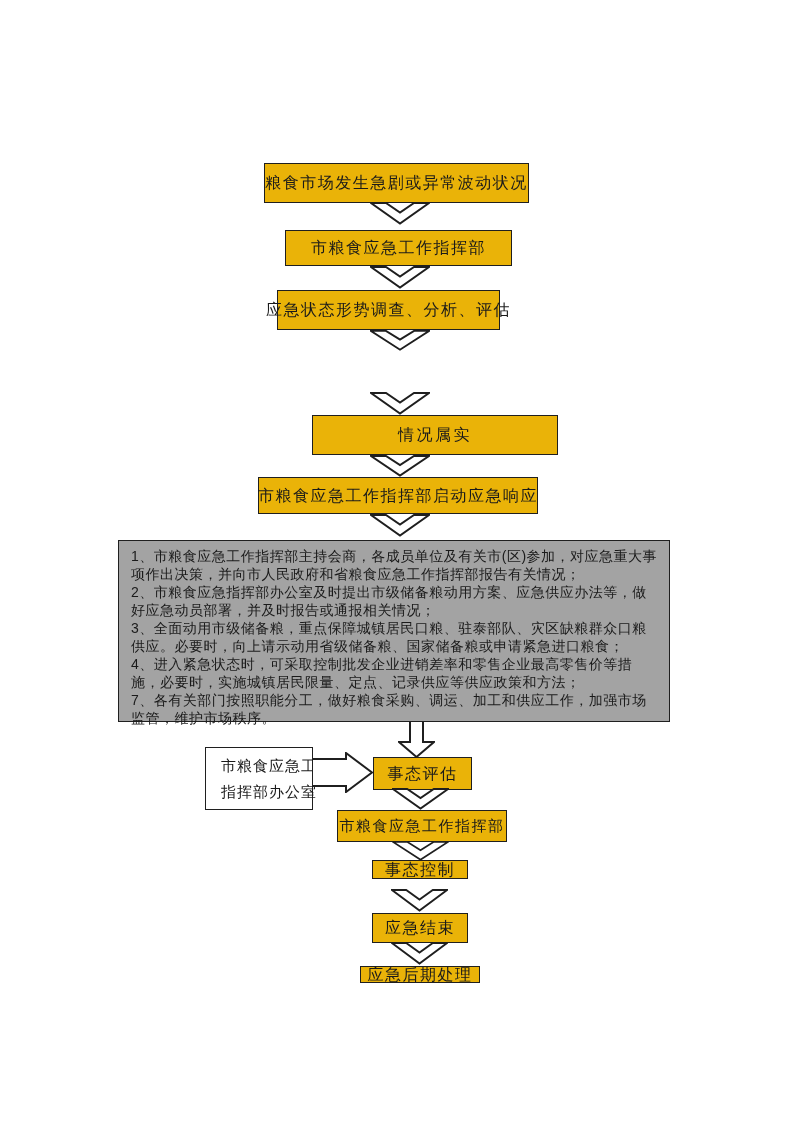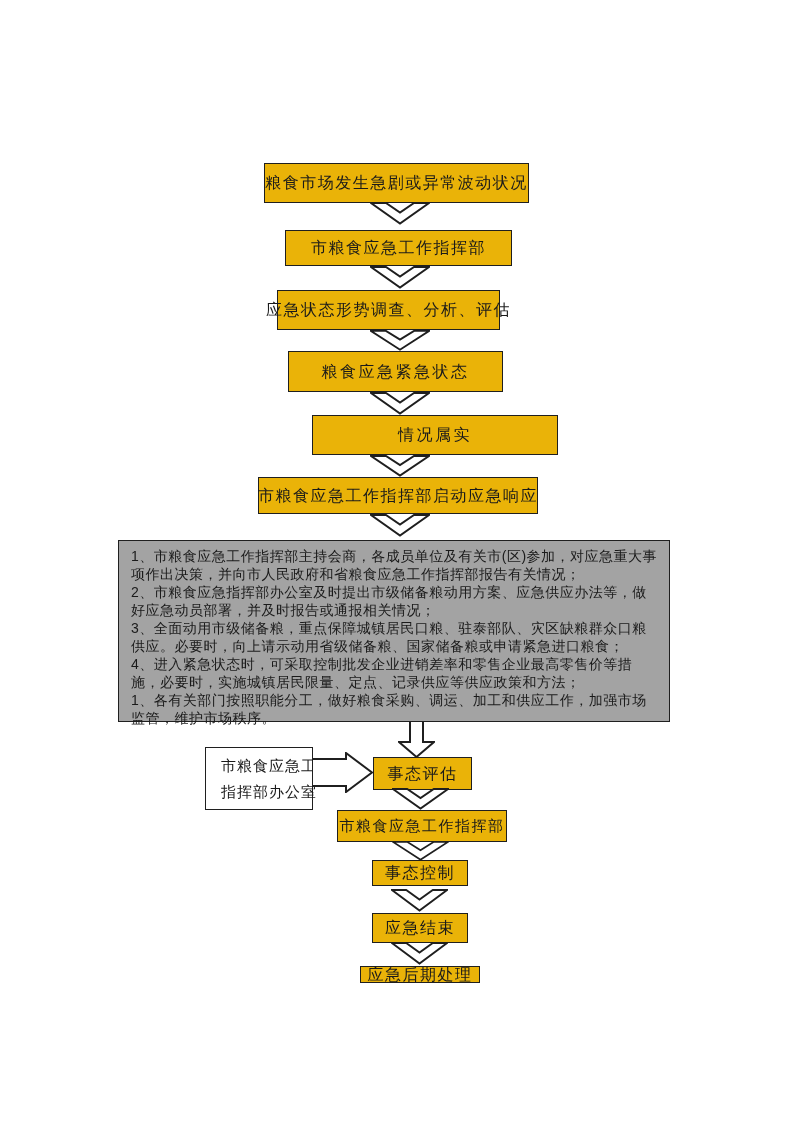--- a/index.html
+++ b/index.html
@@ -46,21 +46,21 @@
     background:#ffffff; display:flex; flex-direction:column; justify-content:center;
     padding-left:15px; font-size:15px; line-height:26px; letter-spacing:1px;
     text-align:left; white-space:nowrap;
   }
   #harrow { left:313px; top:752px; width:60px; height:41px; }
   
   #b7  { left:373px; top:757px; width:99px;  height:33px; }
   #a7  { left:392px; top:788px; width:57px;  height:22px; }
   #b8  { left:337px; top:810px; width:170px; height:32px; font-size:15px; }
   #a8  { left:392px; top:841px; width:57px;  height:20px; }
-  #b9  { left:372px; top:860px; width:96px;  height:26px; }
+  #b9  { left:372px; top:860px; width:96px;  height:19px; }
   #a9  { left:391px; top:889px; width:57px;  height:23px; }
   #b10 { left:372px; top:913px; width:96px;  height:30px;text-align:center; }
   #a10 { left:391px; top:942px; width:57px;  height:23px; }
   #b11 { left:360px; top:966px; width:120px; height:17px; }
 </style>
 </head>
 <body>
 
 <div class="page">
 
@@ -75,21 +75,20 @@
   <svg class="arrow" id="a2" viewBox="0 0 60 23" preserveAspectRatio="none">
       <polygon points="1,1 16,1 30,10.5 44,1 59,1 30,21.5" fill="#ffffff" stroke="#1f1f1f" stroke-width="2"></polygon>
     </svg>
 
   <div class="box" id="b3">应急状态形势调查、分析、评估</div>
 
   <svg class="arrow" id="a3" viewBox="0 0 60 23" preserveAspectRatio="none">
       <polygon points="1,1 16,1 30,10.5 44,1 59,1 30,21.5" fill="#ffffff" stroke="#1f1f1f" stroke-width="2"></polygon>
     </svg>
 
-  <div class="box" id="b4">粮食应急紧急状态</div>
 
   <svg class="arrow" id="a4" viewBox="0 0 60 23" preserveAspectRatio="none">
       <polygon points="1,1 16,1 30,10.5 44,1 59,1 30,21.5" fill="#ffffff" stroke="#1f1f1f" stroke-width="2"></polygon>
     </svg>
 
   <div class="box" id="b5">情况属实</div>
 
   <svg class="arrow" id="a5" viewBox="0 0 60 23" preserveAspectRatio="none">
       <polygon points="1,1 16,1 30,10.5 44,1 59,1 30,21.5" fill="#ffffff" stroke="#1f1f1f" stroke-width="2"></polygon>
     </svg>
@@ -98,21 +97,21 @@
 
   <svg class="arrow" id="a6" viewBox="0 0 60 23" preserveAspectRatio="none">
       <polygon points="1,1 16,1 30,10.5 44,1 59,1 30,21.5" fill="#ffffff" stroke="#1f1f1f" stroke-width="2"></polygon>
     </svg>
 
   <div id="bigbox">
     <p>1、市粮食应急工作指挥部主持会商，各成员单位及有关市(区)参加，对应急重大事项作出决策，并向市人民政府和省粮食应急工作指挥部报告有关情况；</p>
     <p>2、市粮食应急指挥部办公室及时提出市级储备粮动用方案、应急供应办法等，做好应急动员部署，并及时报告或通报相关情况；</p>
     <p>3、全面动用市级储备粮，重点保障城镇居民口粮、驻泰部队、灾区缺粮群众口粮供应。必要时，向上请示动用省级储备粮、国家储备粮或申请紧急进口粮食；</p>
     <p>4、进入紧急状态时，可采取控制批发企业进销差率和零售企业最高零售价等措施，必要时，实施城镇居民限量、定点、记录供应等供应政策和方法；</p>
-    <p>1、各有关部门按照职能分工，做好粮食采购、调运、加工和供应工作，加强市场监管，维护市场秩序。</p>
+    <p>7、各有关部门按照职能分工，做好粮食采购、调运、加工和供应工作，加强市场监管，维护市场秩序。</p>
   </div>
 
   <svg class="arrow" id="varrow" viewBox="0 0 37 36" preserveAspectRatio="none">
       <path d="M12 0 V20 H1 L18.5 35 L36 20 H25 V0" fill="#ffffff" stroke="#1f1f1f" stroke-width="2"></path>
     </svg>
 
   <div id="sidebox">
     <span>市粮食应急工作</span>
     <span>指挥部办公室</span>
   </div>

